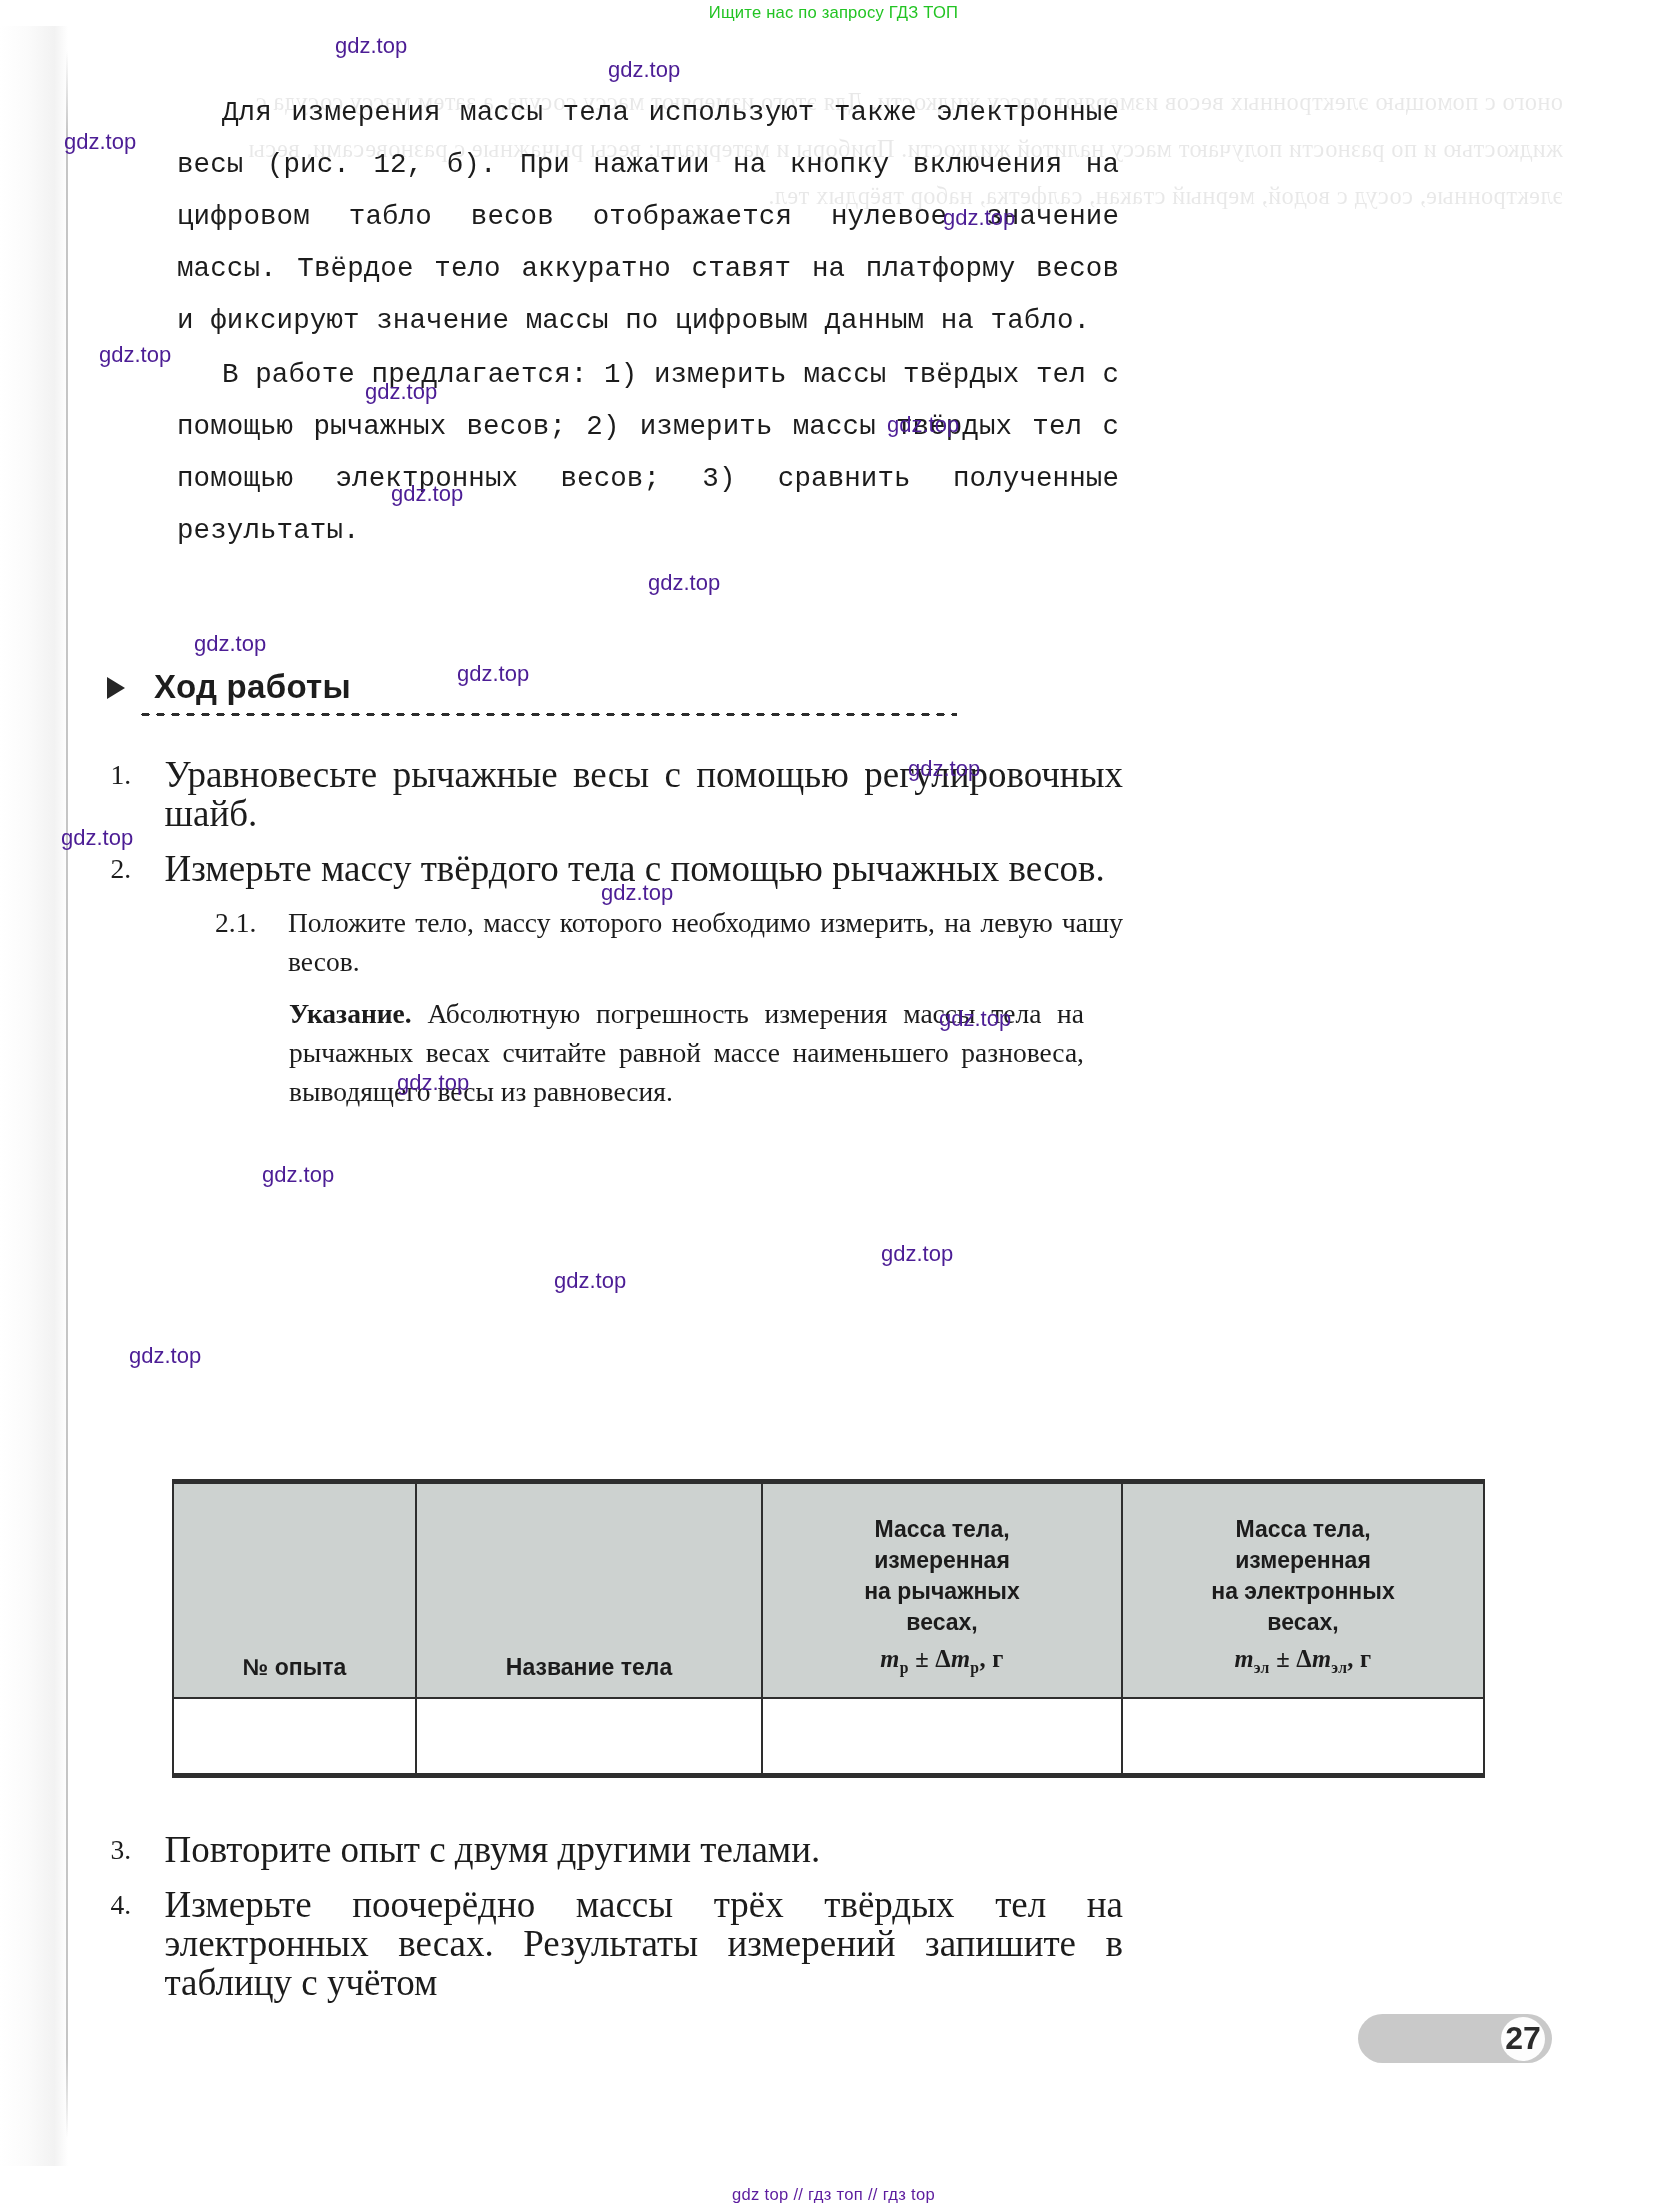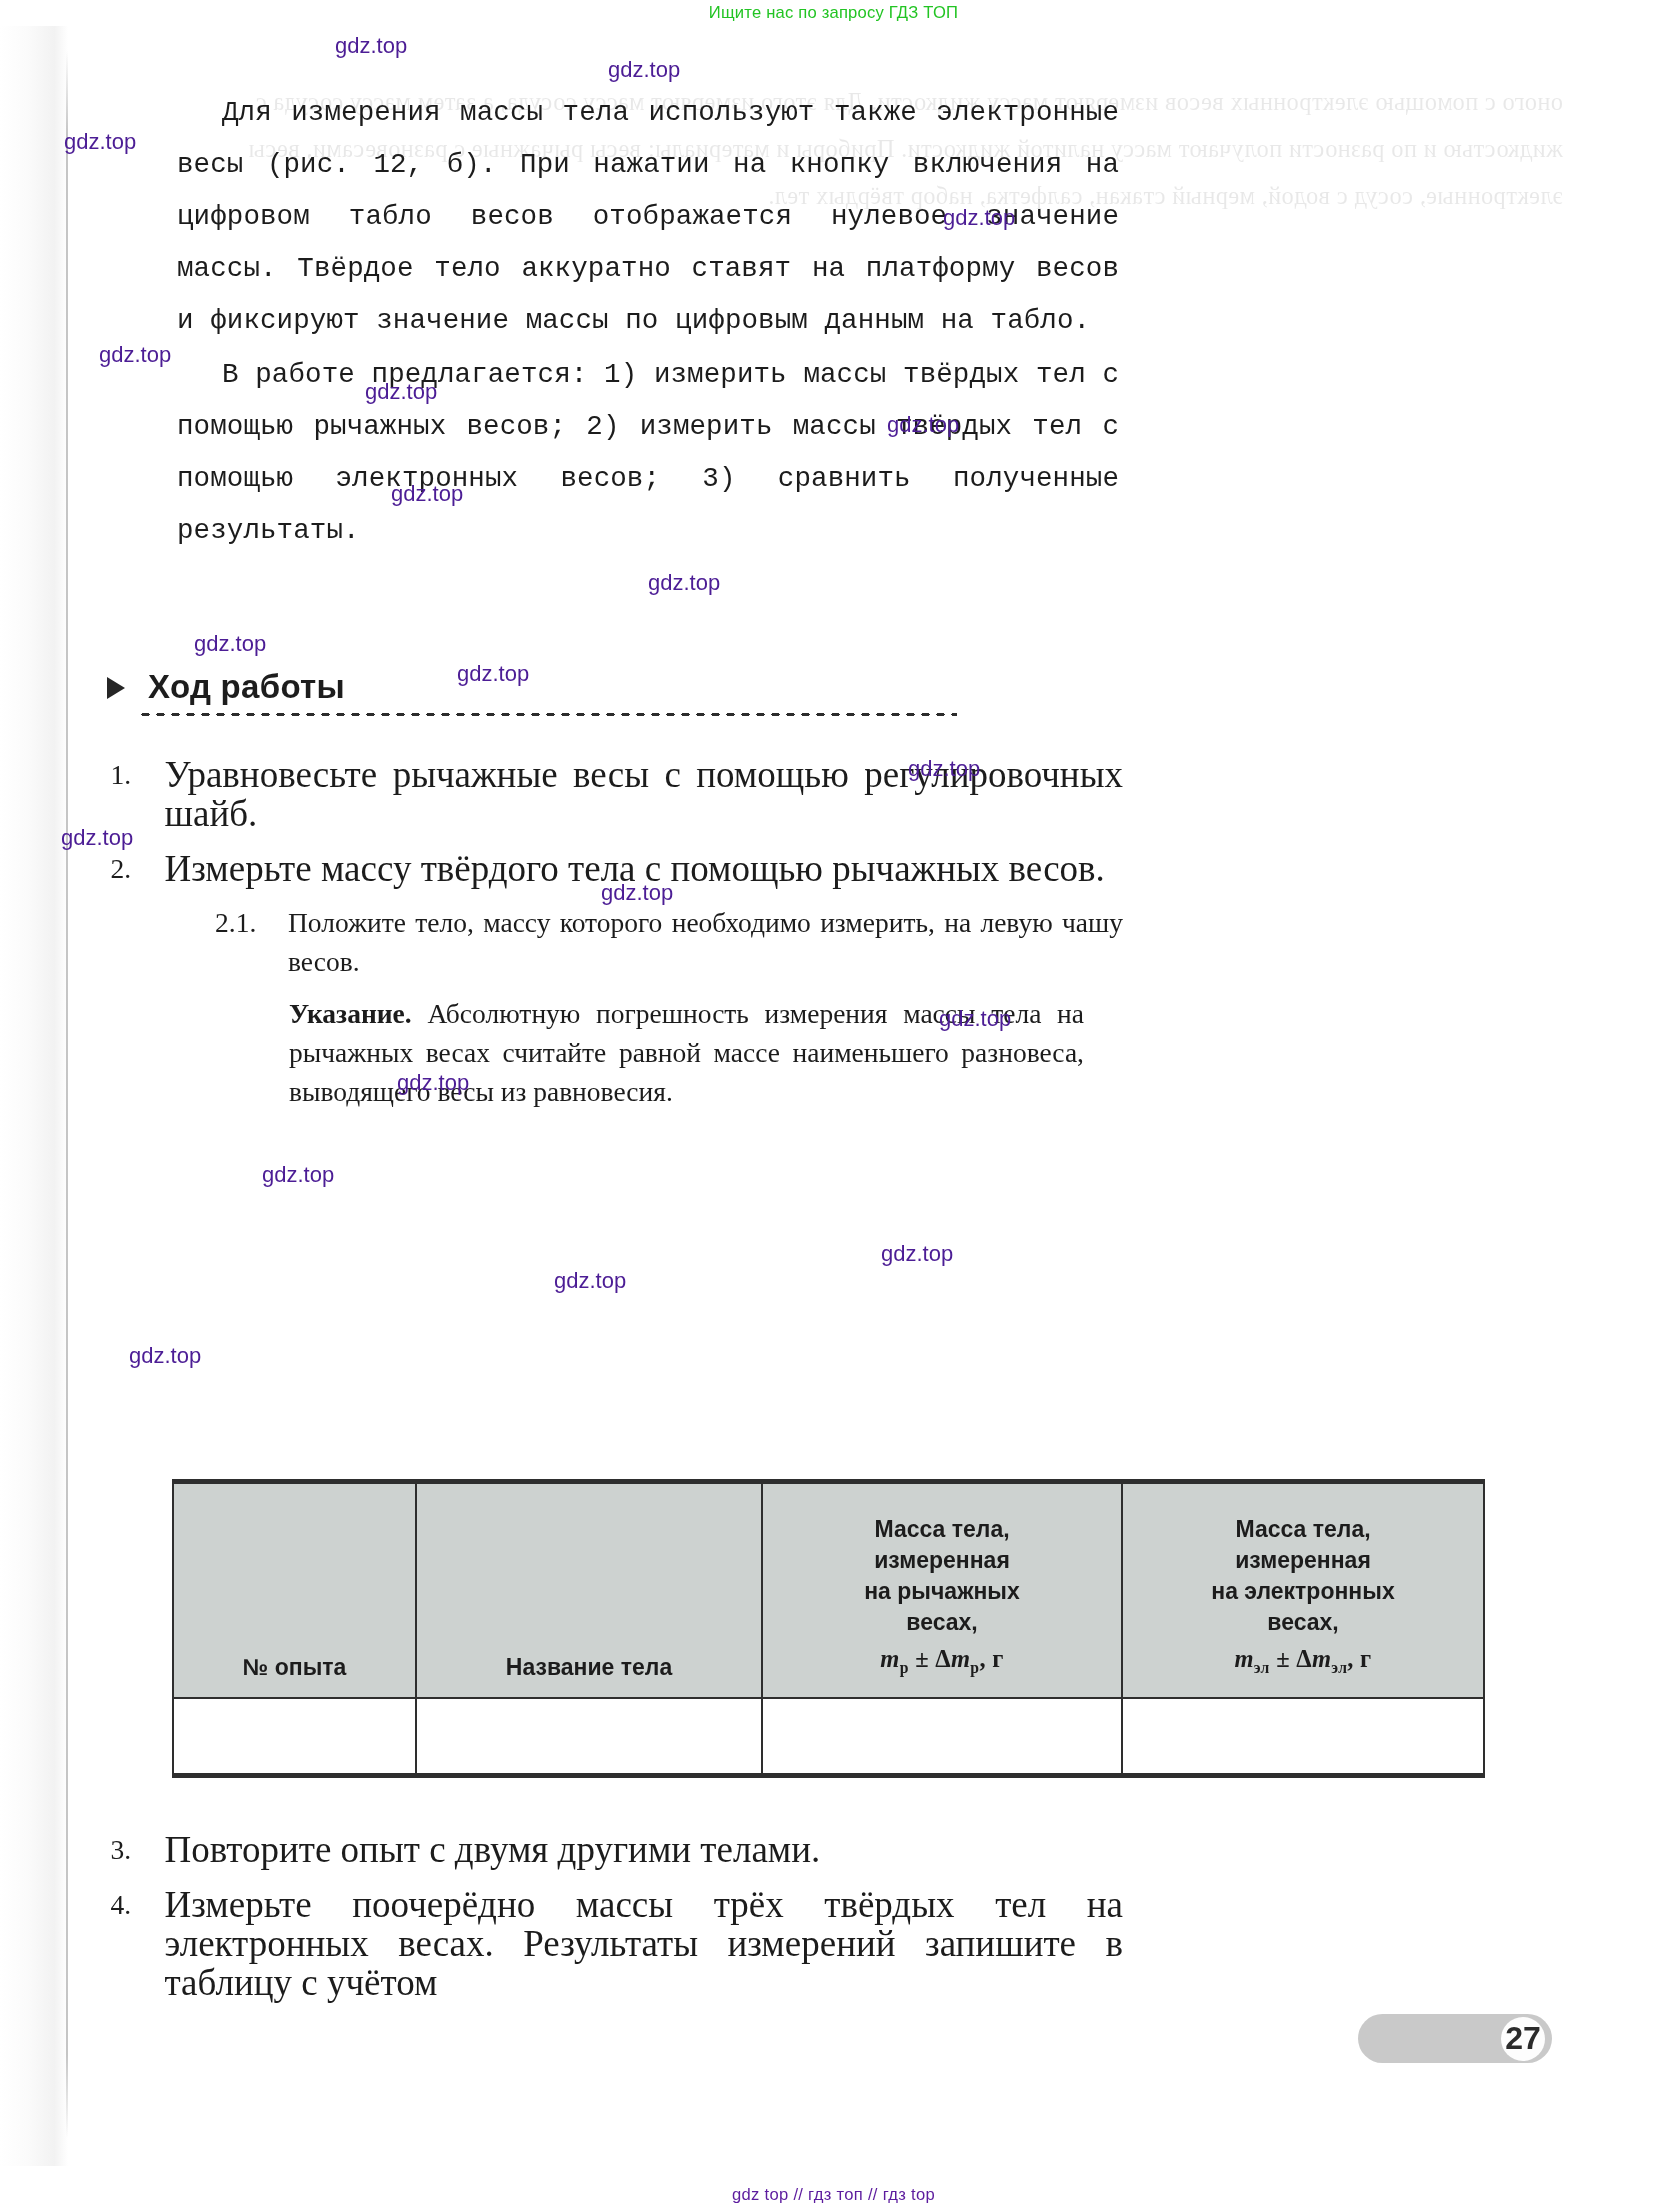--- a/index.html
+++ b/index.html
@@ -72,21 +72,21 @@
     text-indent:45px;
     letter-spacing:0.1px;
     font-family:Liberation Mono, monospace;
   }
   p.body + p.body{margin-top:1.7px;}
 
   
   .section-head{
     position:absolute; left:107px; top:642px; width:1013px;
   }
-  .section-head .row{display:flex; align-items:center; gap:23px;}
+  .section-head .row{display:flex; align-items:center; gap:29px;}
   .tri{
     width:0;height:0;
     border-left:18.3px solid #262626;
     border-top:11.4px solid transparent;
     border-bottom:11.4px solid transparent;
     margin-top:2.6px;
   }
   .section-head .title{
     font-family:"Liberation Sans", sans-serif;
     font-weight:bold;

